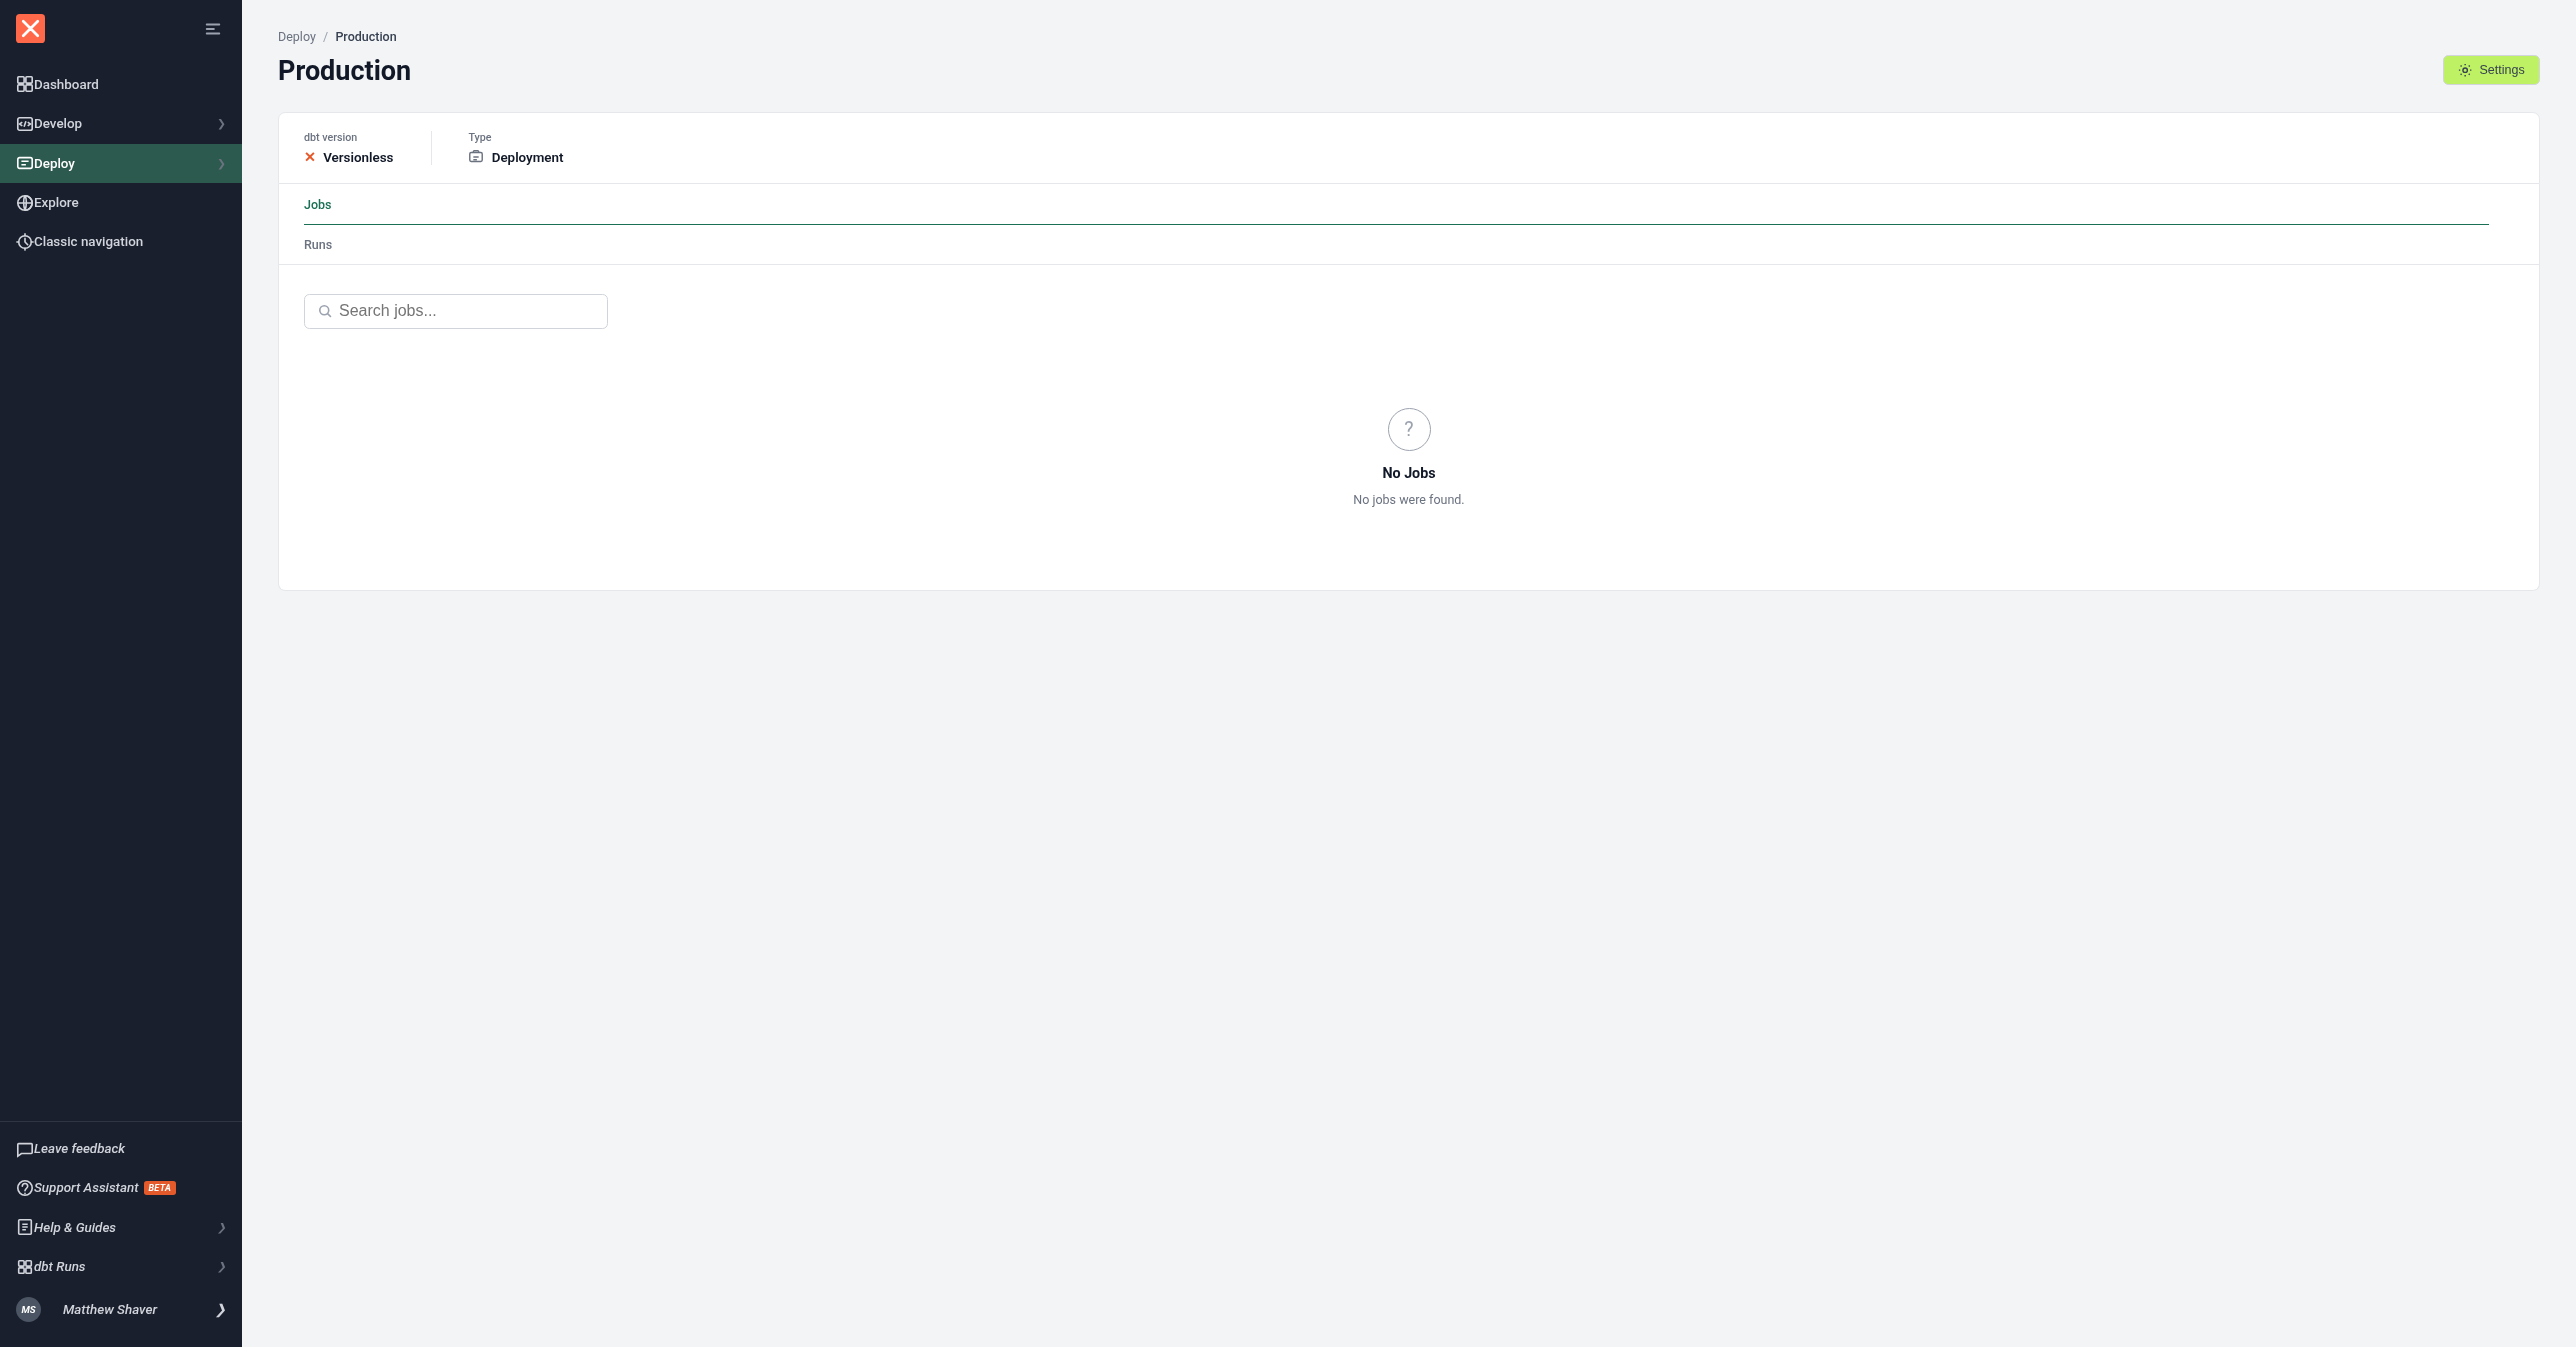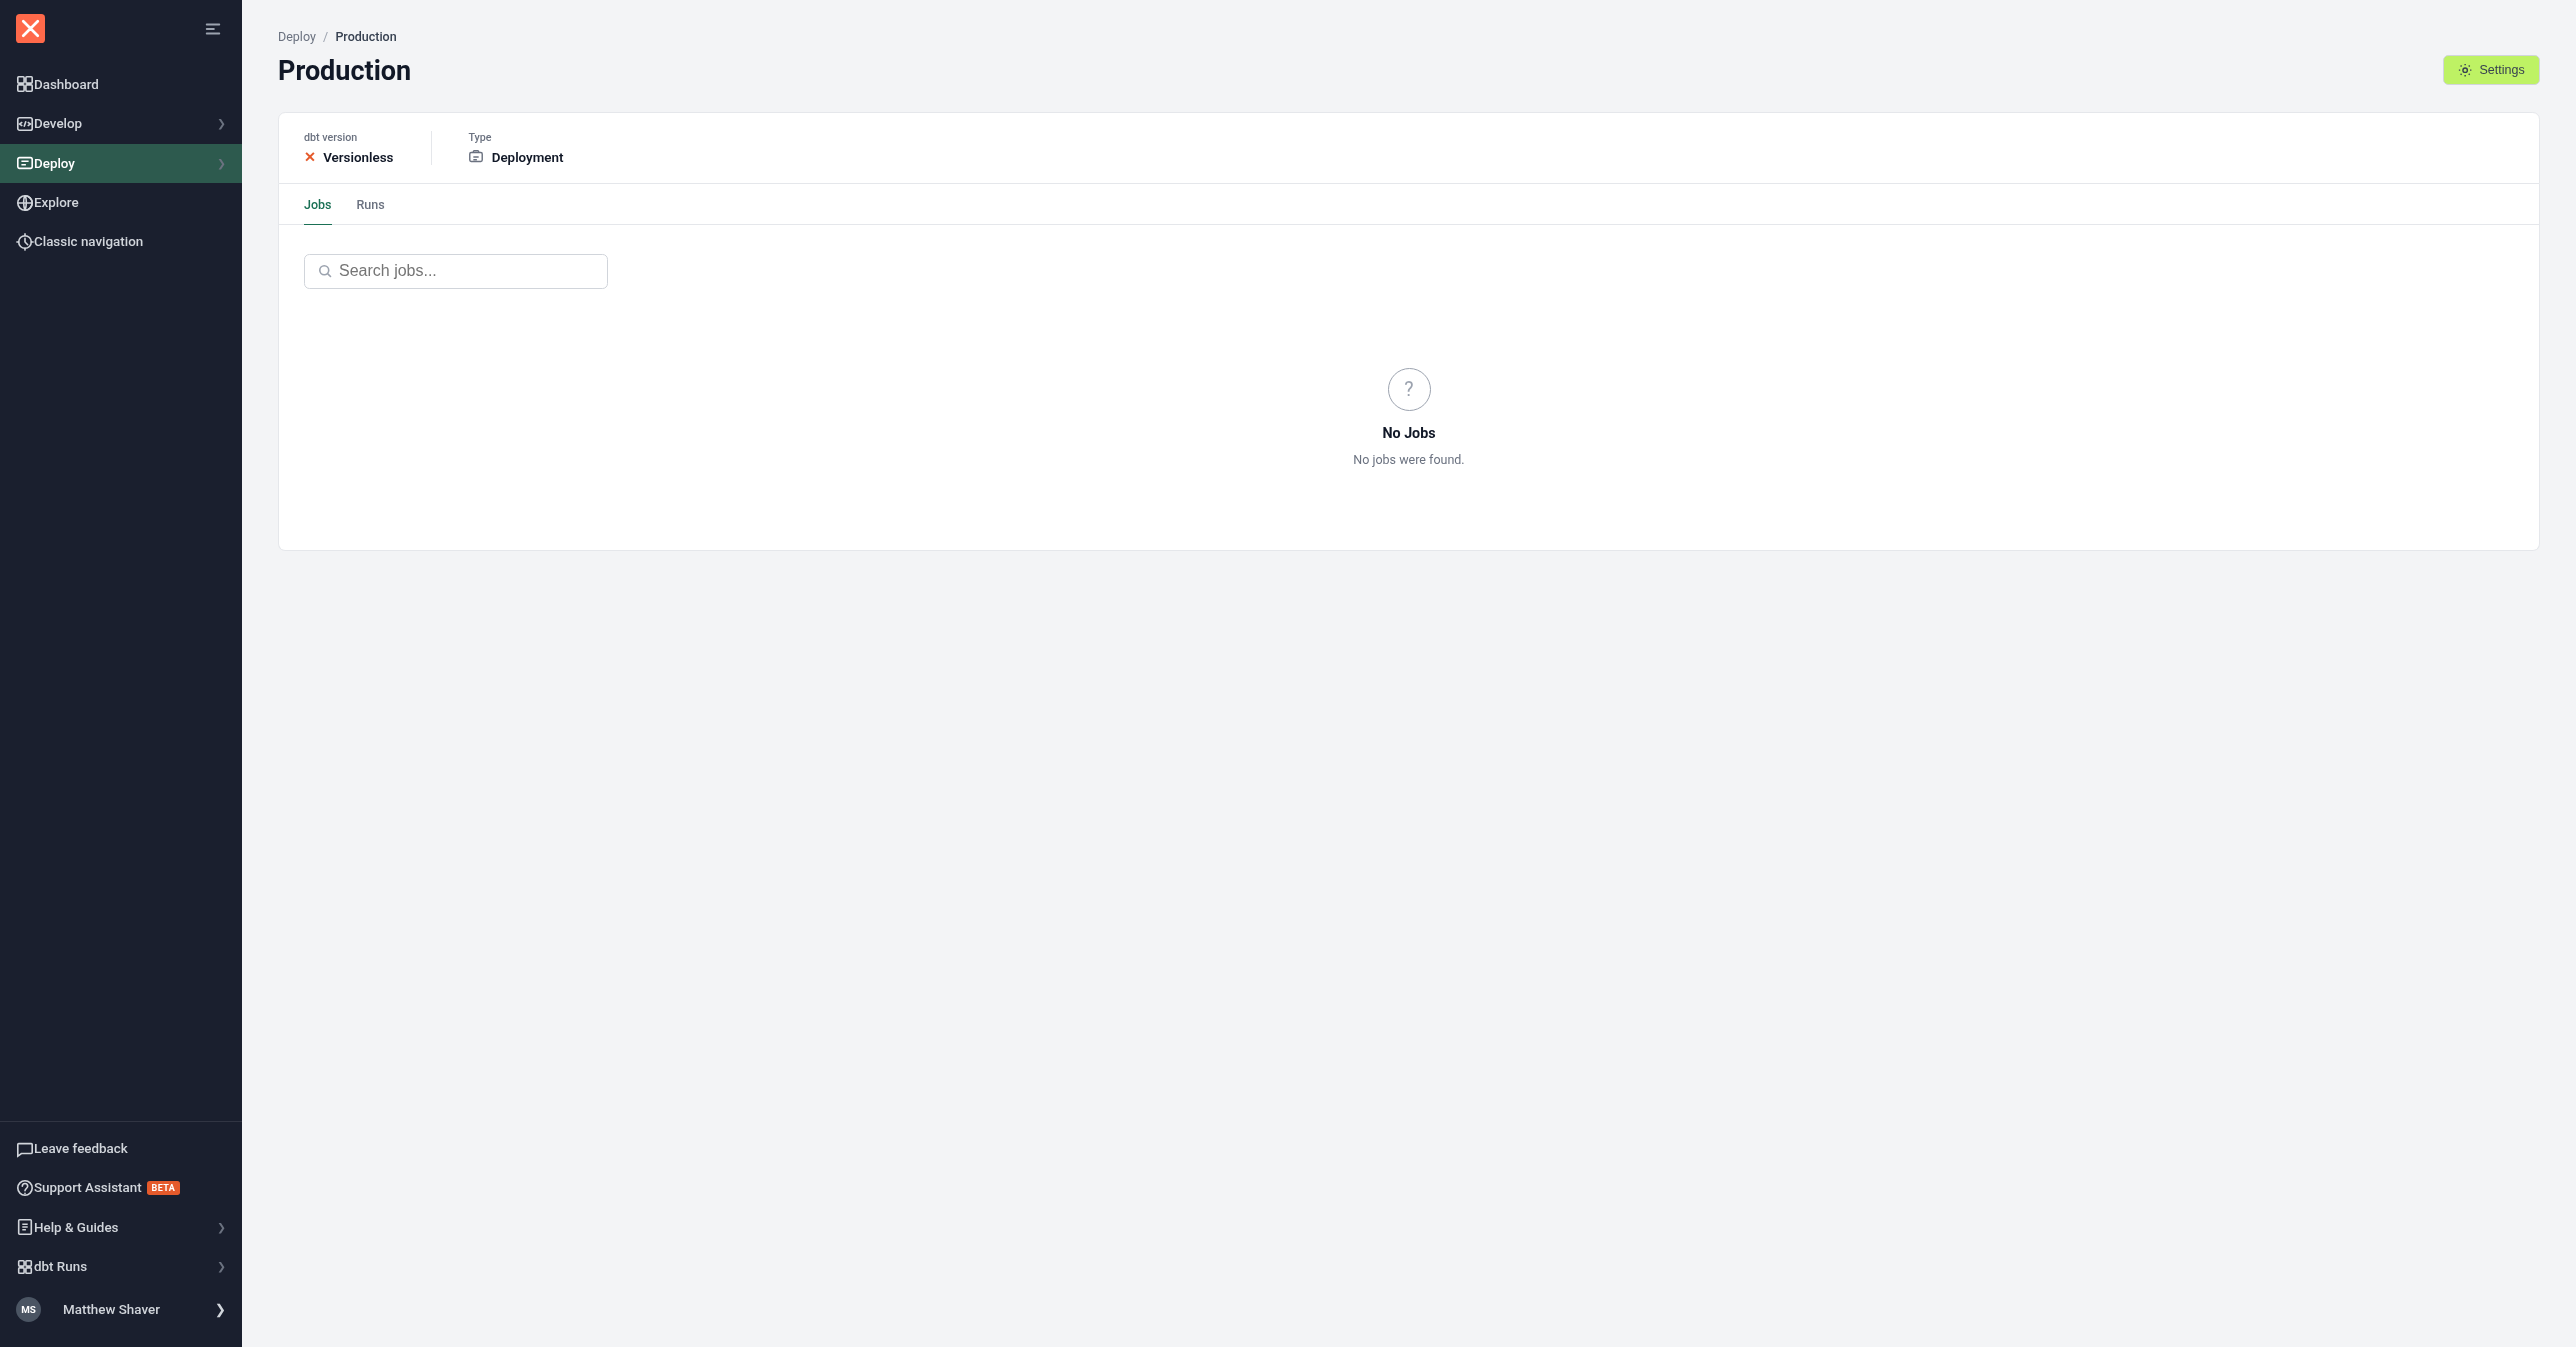--- a/index.html
+++ b/index.html
@@ -79,20 +79,21 @@
 
     .nav-item .chevron {
       margin-left: auto;
       color: #6b7280;
       font-size: 10.7px;
     }
 
     .sidebar-bottom {
       padding: 7.2px 0 14.3px;
       border-top: 0.9px solid rgba(255,255,255,0.1);
+      font-style: italic;
     }
 
     .beta-badge {
       background: #e55a2b;
       color: #fff;
       font-size: 9px;
       font-weight: 700;
       padding: 1.8px 4.5px;
       border-radius: 2.7px;
       margin-left: 5.4px;
@@ -228,20 +229,21 @@
       background: #fff;
       border: 0.9px solid #e5e7eb;
       border-top: none;
       border-radius: 0 0 7.2px 7.2px;
     }
 
     .tabs-bar {
       display: flex;
       border-bottom: 0.9px solid #e5e7eb;
       padding: 0 25px;
+      flex-direction: column;
     }
 
     .tab {
       padding: 12.5px 0;
       margin-right: 25px;
       font-size: 12.5px;
       font-weight: 500;
       color: #6b7280;
       cursor: pointer;
       border-bottom: 1.8px solid transparent;

